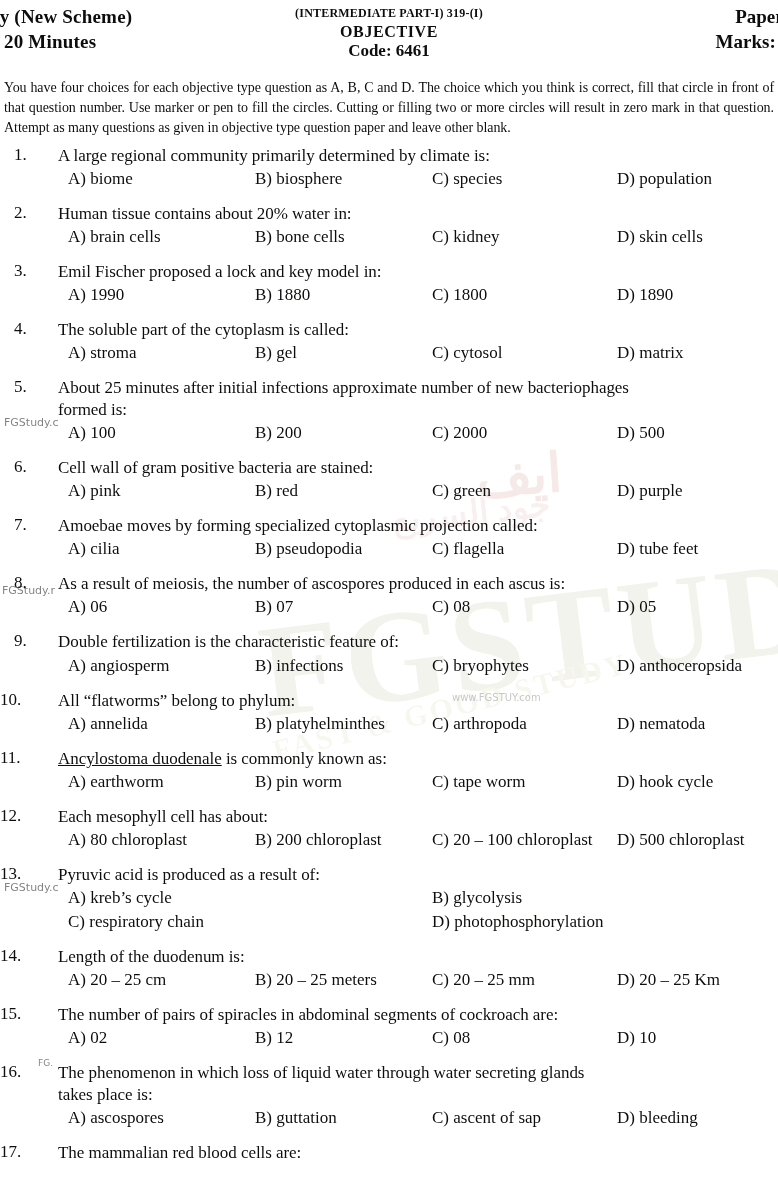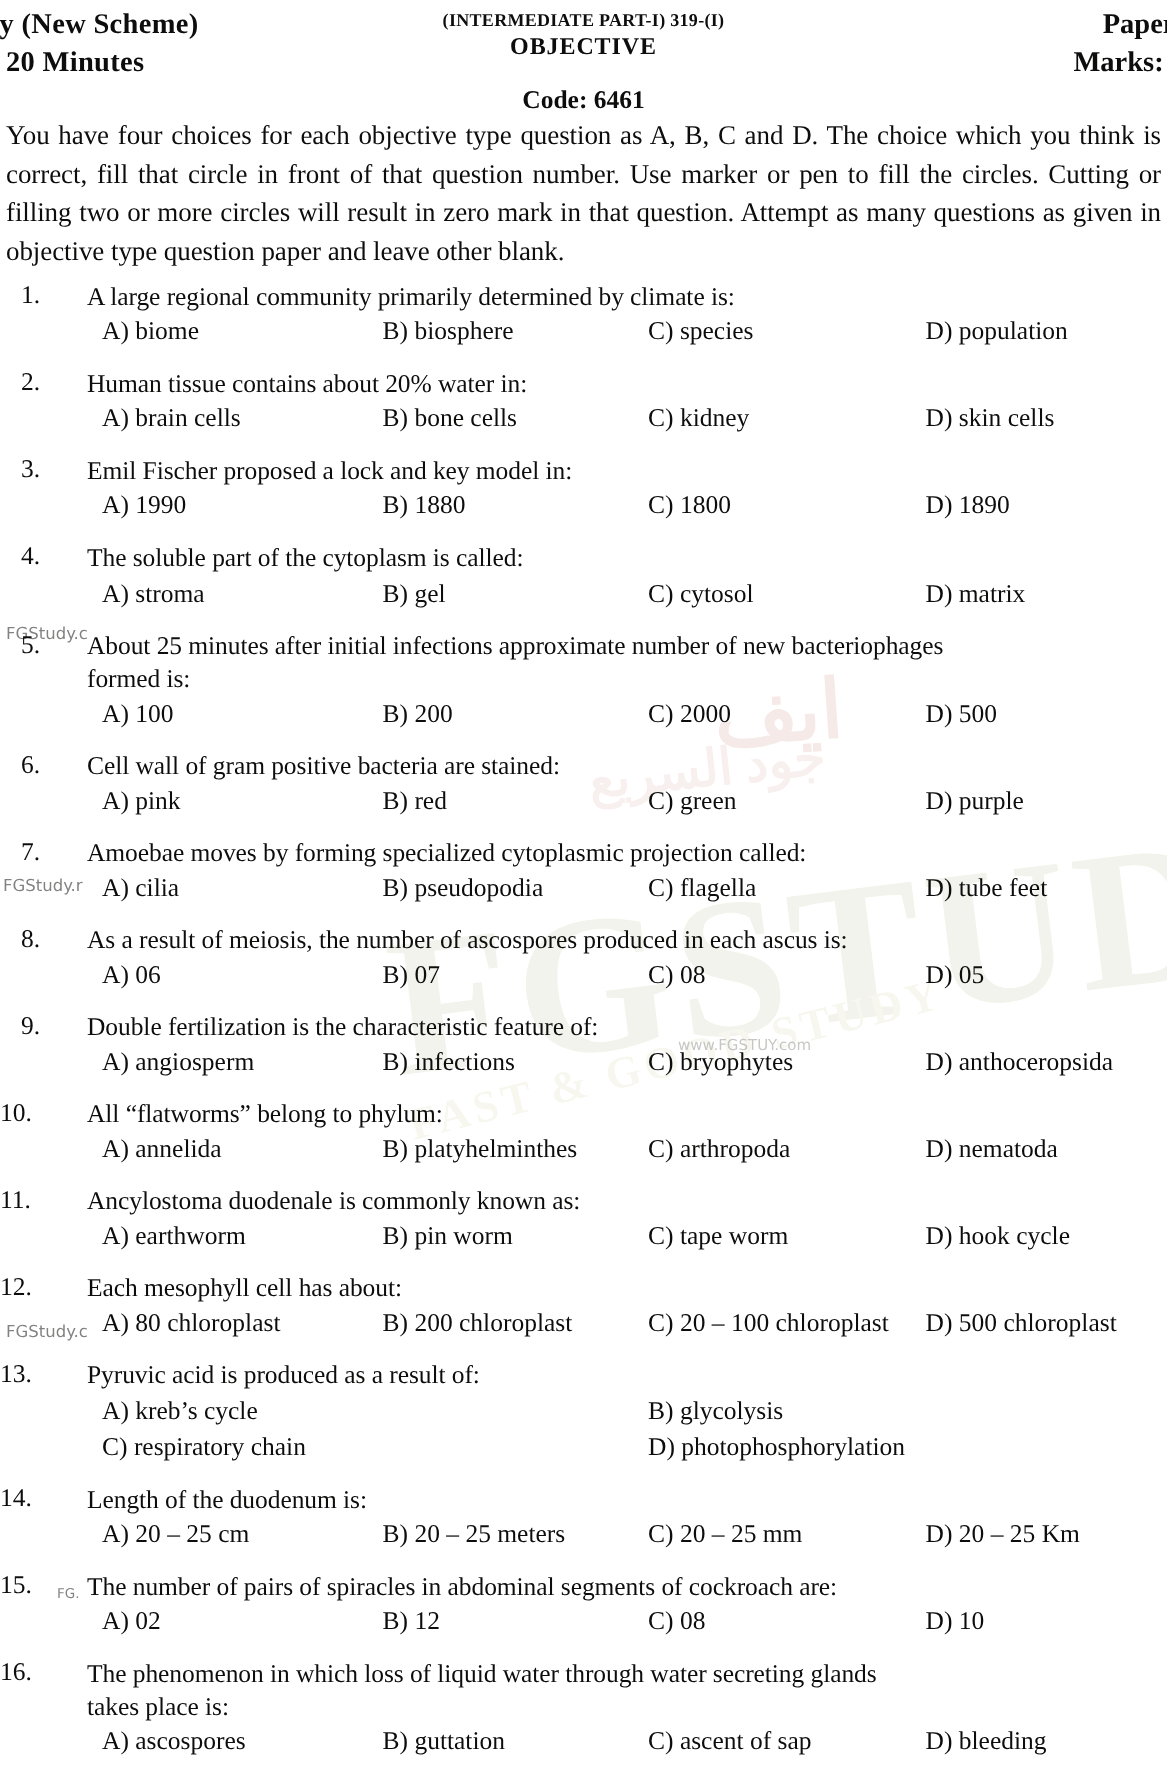--- a/index.html
+++ b/index.html
@@ -116,25 +116,25 @@
     position: absolute;
     left: 0;
     right: 0;
     top: 6px;
     text-align: center;
     font-weight: 700;
     white-space: nowrap;
   }
   .hdr-center .c1 { font-size: 12px; letter-spacing: .2px; }
   .hdr-center .c2 { font-size: 16px; margin-top: 2px; letter-spacing: .6px; }
-  .hdr-center .c3 { font-size: 17px; margin-top: 16px; }
+  .hdr-center .c3 { font-size: 17px; margin-top: 0; }
 
   .instructions {
     margin: 4px 4px 0 4px;
-    font-size: 18px;
+    font-size: 14px;
     line-height: 1.42;
     text-align: justify;
     letter-spacing: -0.05px;
   }
 
   .q-list { margin-top: 7px; }
   .q {
     position: relative;
     padding-left: 58px;
     margin-bottom: 10px;
@@ -144,21 +144,21 @@
     left: 14px;
     top: 0;
     font-size: 17px;
   }
   .q-num.wide { left: 0; }
   .q-text {
     font-size: 17px;
     line-height: 1.3;
     letter-spacing: -0.05px;
   }
-  .q-text .sci { }
+  .q-text .sci { text-decoration: underline; }
   .q-text .cont { display: block; }
 
   .opts {
     position: relative;
     height: 24px;
     margin-top: 2px;
   }
   .opt {
     position: absolute;
     top: 0;

